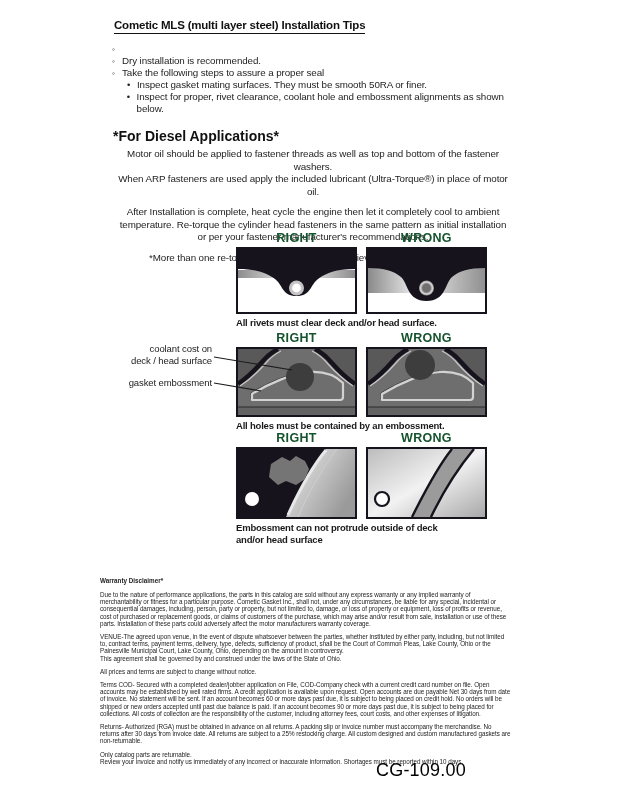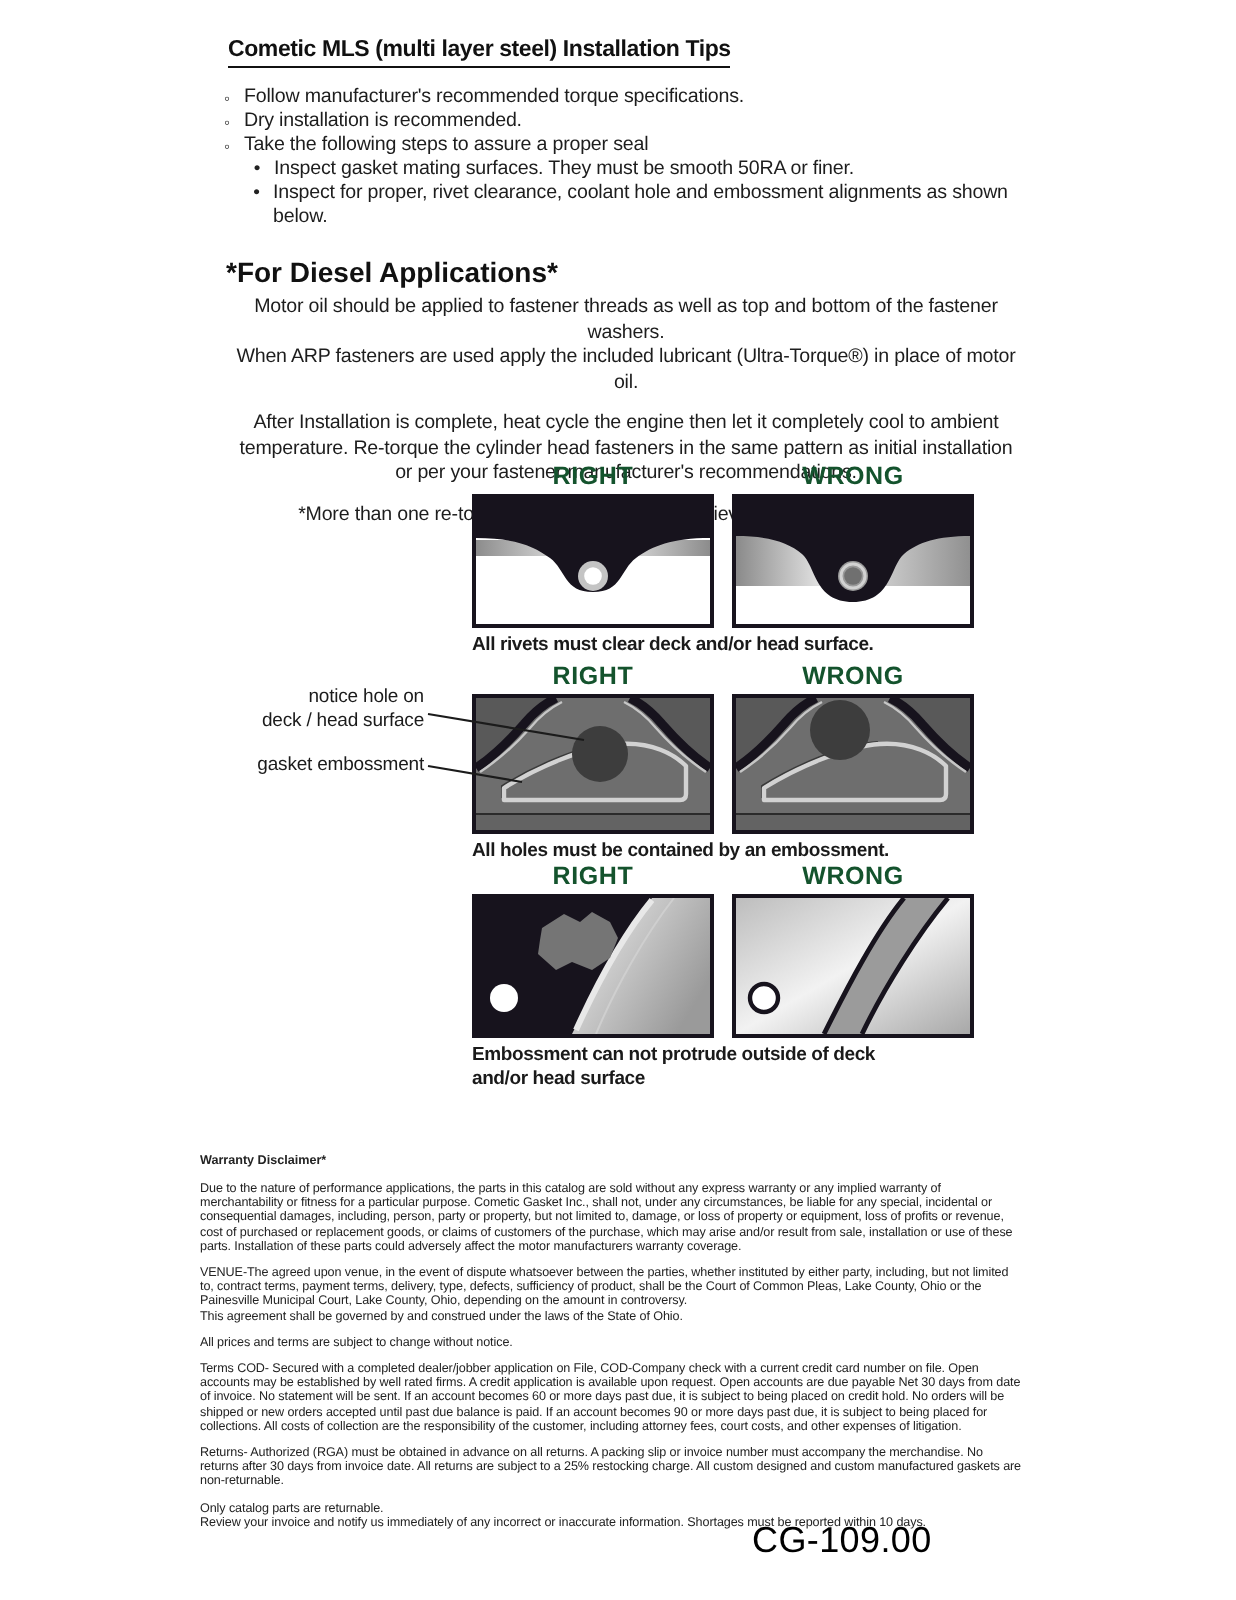--- a/index.html
+++ b/index.html
@@ -45,21 +45,20 @@
 </head>
 <body>
 
 <div class="page">
 
   <div class="content">
     <h1 class="title"><span class="u">Cometic MLS (multi layer steel) Installation Tips</span></h1>
 
     <div class="b">
       <span class="mk">◦</span>
-      <span>Follow manufacturer's recommended torque specifications.</span>
     </div>
     <div class="b">
       <span class="mk">◦</span>
       <span>Dry installation is recommended.</span>
     </div>
     <div class="b">
       <span class="mk">◦</span>
       <span>Take the following steps to assure a proper seal</span>
     </div>
     <div class="b sub">
@@ -203,21 +202,21 @@
           <path d="M84,0 C70,17 56,44 44,68" stroke="#17131d" stroke-width="2.4" fill="none"></path>
           <path d="M106,0 C91,18 74,45 63,68" stroke="#17131d" stroke-width="2.4" fill="none"></path>
           <circle cx="14" cy="50" r="7" fill="#ffffff" stroke="#17131d" stroke-width="2.2"></circle>
         </svg>
       </div>
     </div>
     <div class="caption">Embossment can not protrude outside of deck
 and/or head surface</div>
   </div>
 
-  <div class="callout" id="callout-coolant">notice hole on
+  <div class="callout" id="callout-coolant">coolant cost on
 deck / head surface</div>
   <div class="callout" id="callout-embossment">gasket embossment</div>
   <svg class="callout-lines" width="618" height="800" viewBox="0 0 618 800">
     <line x1="214" y1="357" x2="292" y2="370" stroke="#1b1b1b" stroke-width="1.1"></line>
     <line x1="214" y1="383" x2="261" y2="391" stroke="#1b1b1b" stroke-width="1.1"></line>
   </svg>
 
   <div class="legal">
     <h2>Warranty Disclaimer*</h2>
     <p>Due to the nature of performance applications, the parts in this catalog are sold without any express warranty or any implied warranty of merchantability or fitness for a particular purpose.  Cometic Gasket Inc., shall not, under any circumstances, be liable for any special, incidental or consequential damages, including, person, party or property, but not limited to, damage, or loss of property or equipment, loss of profits or revenue, cost of purchased or replacement goods, or claims of customers of the purchase, which may arise and/or result from sale, installation or use of these parts.  Installation of these parts could adversely affect the motor manufacturers warranty coverage.</p>

